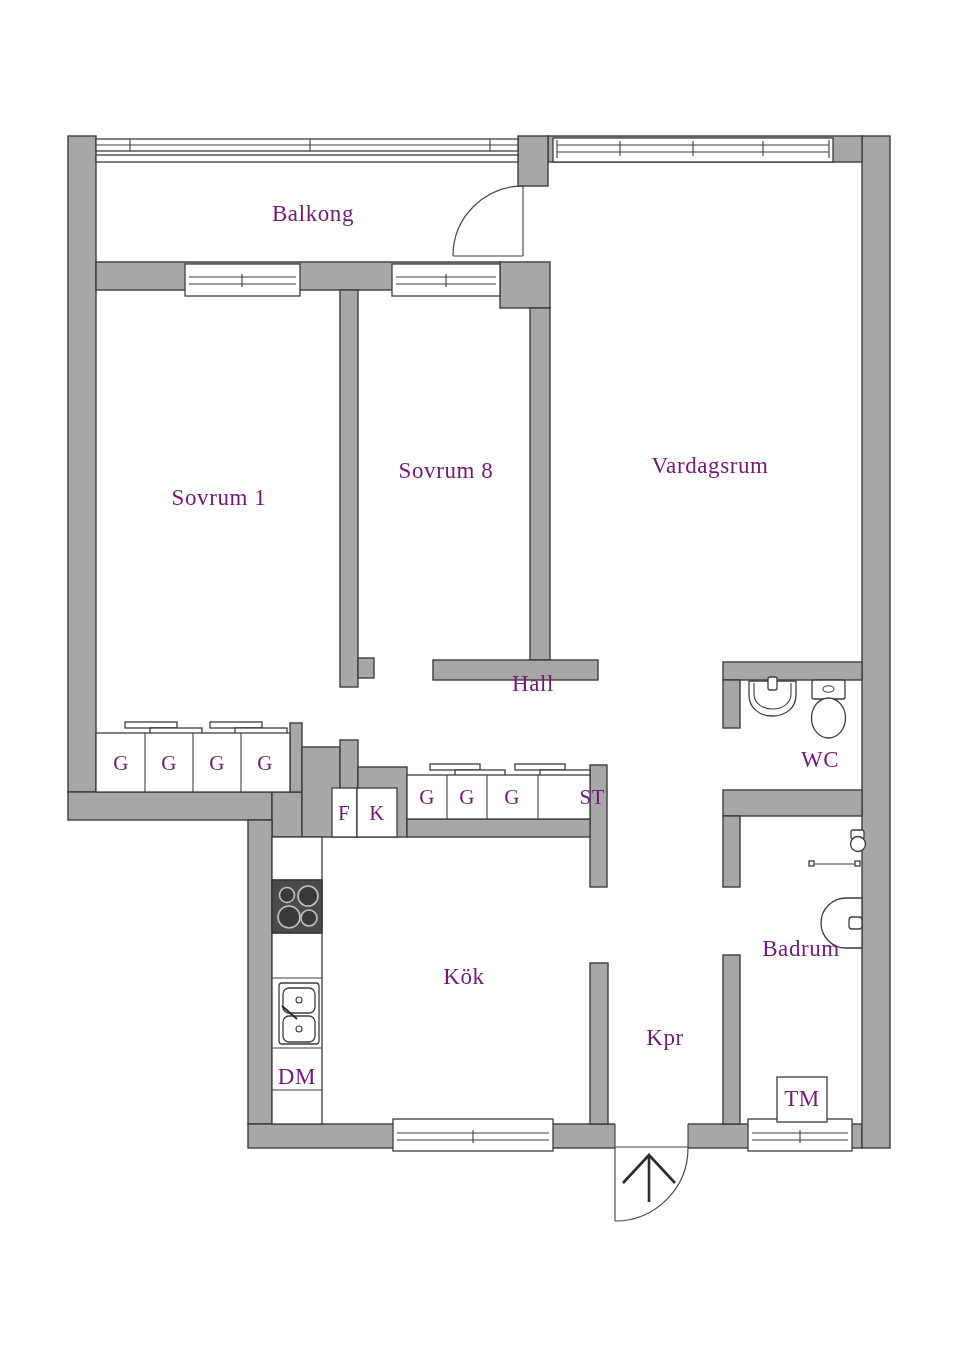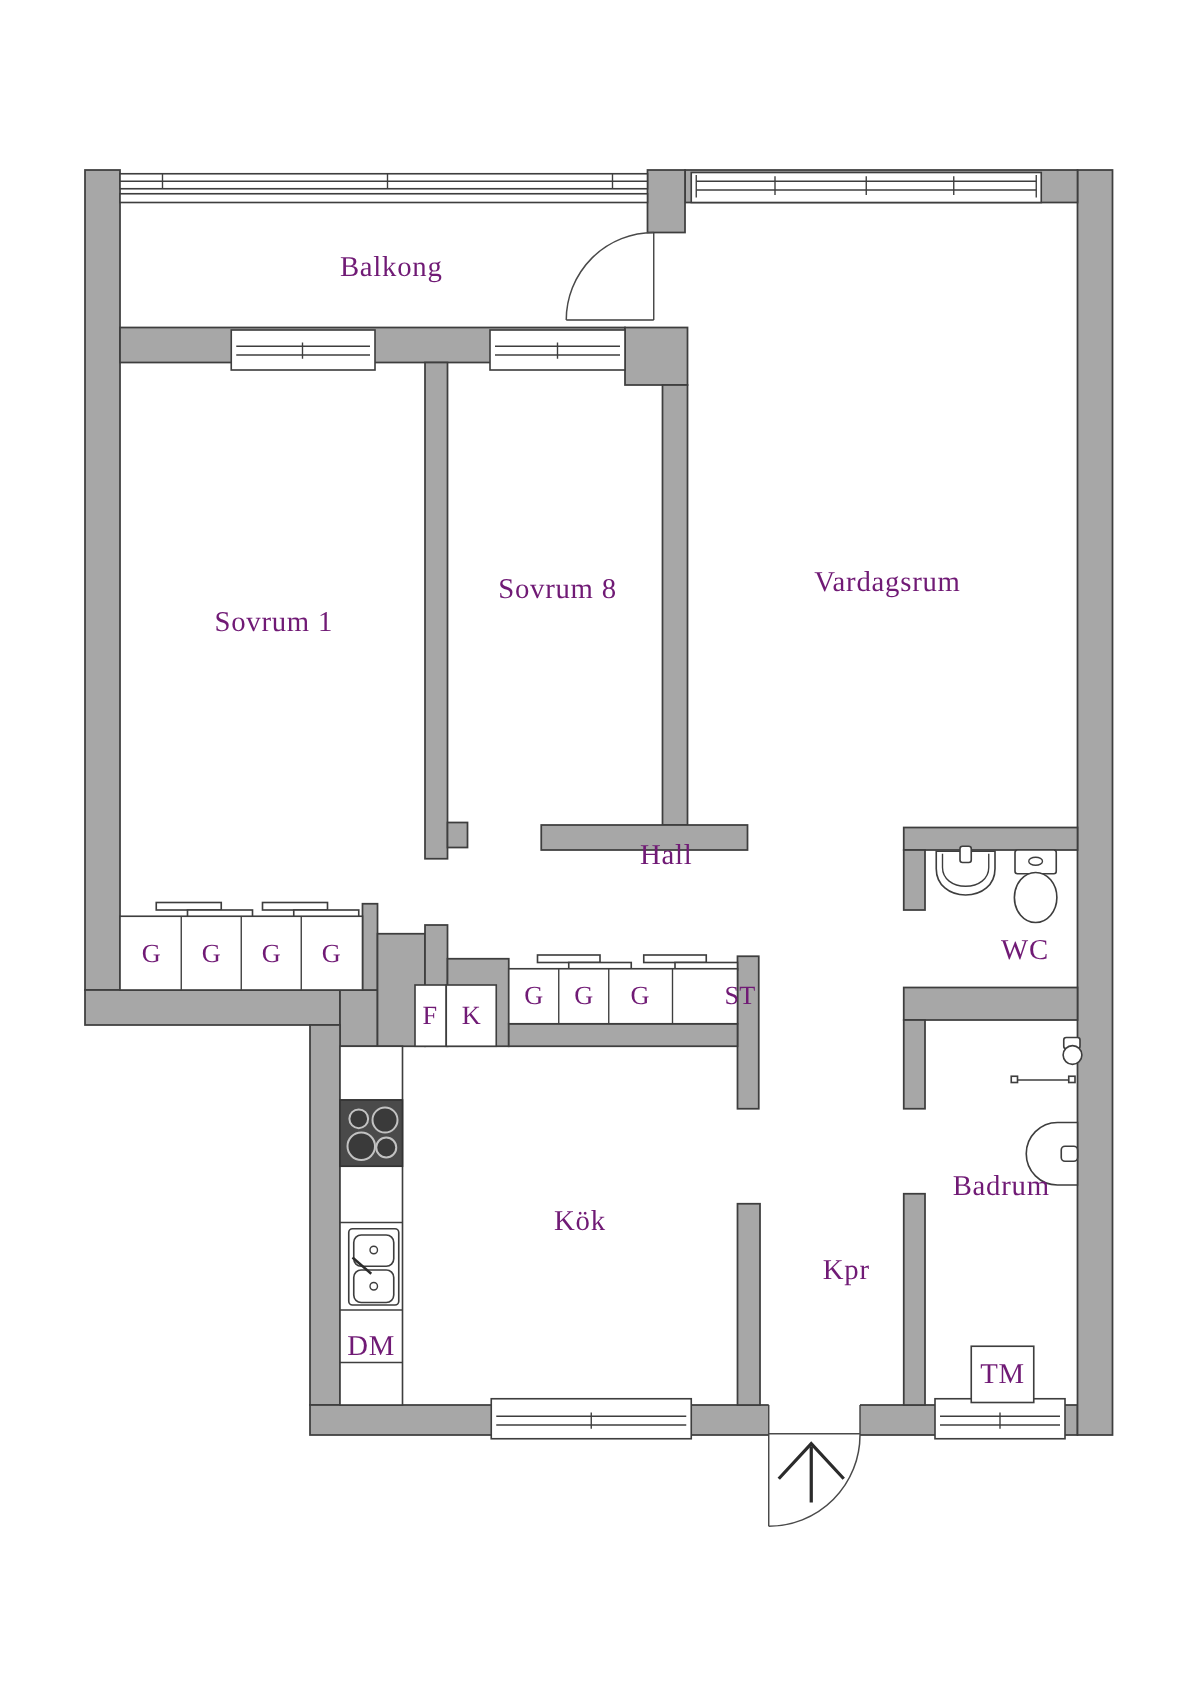--- a/index.html
+++ b/index.html
@@ -196,21 +196,21 @@
 
 </svg>
 
 <div class="lbl" style="left:313px;top:214px;">Balkong</div>
 <div class="lbl" style="left:219px;top:498px;">Sovrum 1</div>
 <div class="lbl" style="left:446px;top:471px;">Sovrum 8</div>
 <div class="lbl" style="left:710px;top:434px;margin-top:32px;">Vardagsrum</div>
 <div class="lbl" style="left:533px;top:684px;">Hall</div>
 <div class="lbl" style="left:820px;top:760px;">WC</div>
 <div class="lbl" style="left:464px;top:977px;">Kök</div>
-<div class="lbl" style="left:665px;top:1016px;margin-left:12px;">Kpr</div>
+<div class="lbl" style="left:665px;top:1038px;">Kpr</div>
 <div class="lbl" style="left:801px;top:949px;">Badrum</div>
 
 <div class="lbl sm" style="left:121px;top:763px;">G</div>
 <div class="lbl sm" style="left:169px;top:763px;">G</div>
 <div class="lbl sm" style="left:217px;top:763px;">G</div>
 <div class="lbl sm" style="left:265px;top:763px;">G</div>
 
 <div class="lbl sm" style="left:427px;top:797px;">G</div>
 <div class="lbl sm" style="left:467px;top:797px;">G</div>
 <div class="lbl sm" style="left:512px;top:797px;">G</div>

